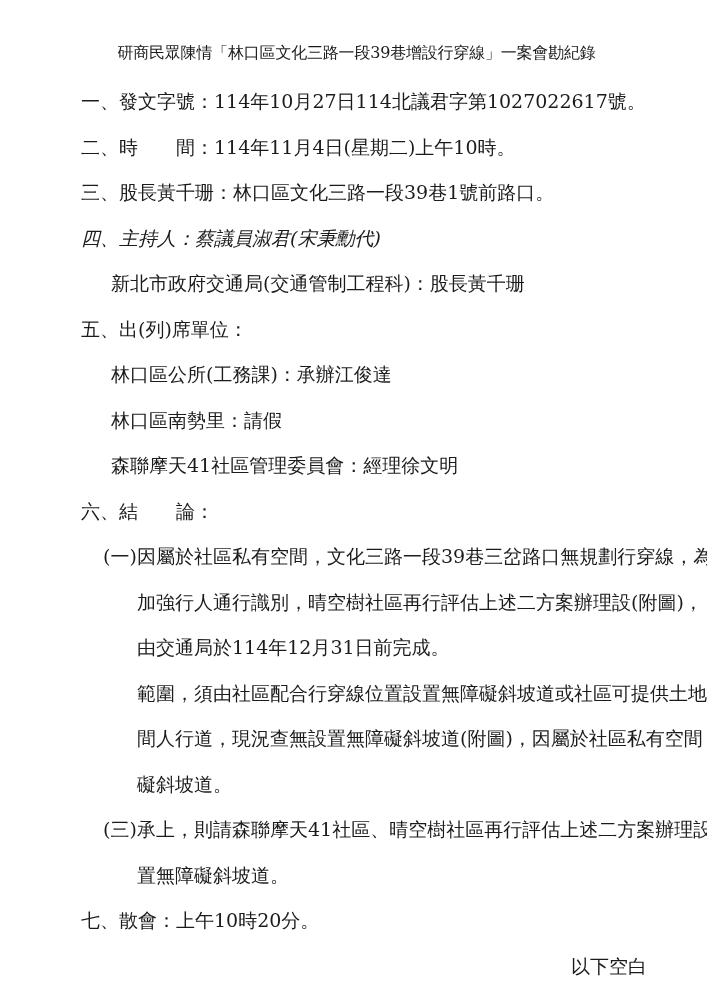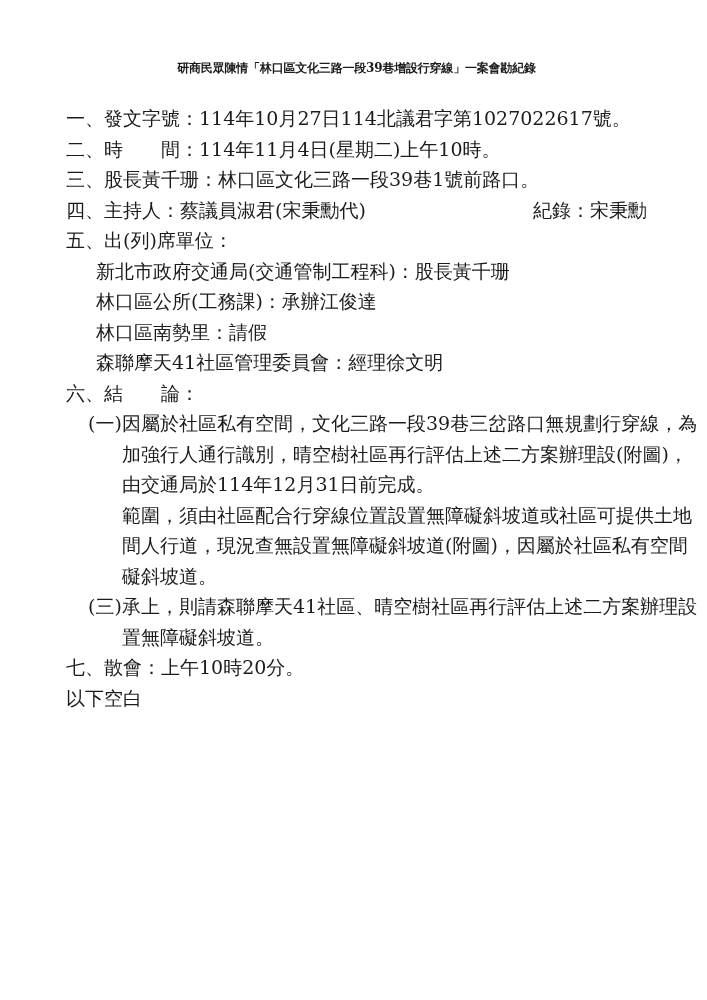--- a/index.html
+++ b/index.html
@@ -14,76 +14,77 @@
     box-sizing: border-box;
     background: #ffffff;
     color: #1b1b1b;
     font-family: "DejaVu Serif", "Liberation Serif", serif;
     font-size: 19px;
     line-height: 30.5px;
     padding: 34px 60px 0 66px;
     overflow: hidden;
   }
   .doc-title {
-    margin: 16px;
+    margin: 0;
     padding: 0;
-    font-size: 12px;
-    font-weight: 700;
+    font-size: 16px;
+    font-weight: 400;
     line-height: 37px;
     text-align: center;
     white-space: nowrap;
     letter-spacing: -0.2px;
   }
   .line {
-    margin: 0;
+    margin: 15px;
     white-space: nowrap;
   }
   .chair-line {
     display: flex;
-    justify-content: space-between;
+    justify-content: flex-start;
     white-space: nowrap;
+    font-style: italic;
   }
   .indent-unit {
     padding-left: 30px;
   }
   .point {
     padding-left: 22px;
   }
   .point .marker {
     display: inline-block;
     width: 34px;
   }
   .point .cont {
     padding-left: 34px;
   }
   .footer-note {
     margin: 0;
+    text-align: right;
     white-space: nowrap;
   }
 </style>
 </head>
 <body>
 
 <div class="page">
 
   <h1 class="doc-title">研商民眾陳情「林口區文化三路一段39巷增設行穿線」一案會勘紀錄</h1>
 
   <p class="line"><span>一、發文字號：</span><span>114年10月27日114北議君字第1027022617號。</span></p>
 
   <p class="line"><span>二、時　　間：</span><span>114年11月4日(星期二)上午10時。</span></p>
 
   <p class="line"><span>三、股長黃千珊：</span><span>林口區文化三路一段39巷1號前路口。</span></p>
 
   <p class="line chair-line">
       <span><span>四、主持人：</span><span>蔡議員淑君(宋秉勳代)</span></span>
-      <span><span>紀錄：</span><span>宋秉勳</span></span>
     </p>
 
+  <p class="line indent-unit">新北市政府交通局(交通管制工程科)：股長黃千珊</p>
   <p class="line">五、出(列)席單位：</p>
-  <p class="line indent-unit">新北市政府交通局(交通管制工程科)：股長黃千珊</p>
   <p class="line indent-unit">林口區公所(工務課)：承辦江俊達</p>
   <p class="line indent-unit">林口區南勢里：請假</p>
   <p class="line indent-unit">森聯摩天41社區管理委員會：經理徐文明</p>
 
   <p class="line">六、結　　論：</p>
 
   <div class="point">
     <p class="line"><span class="marker">(一)</span><span>因屬於社區私有空間，文化三路一段39巷三岔路口無規劃行穿線，為</span></p>
     <p class="line cont">加強行人通行識別，晴空樹社區再行評估上述二方案辦理設(附圖)，</p>
     <p class="line cont">由交通局於114年12月31日前完成。</p>

